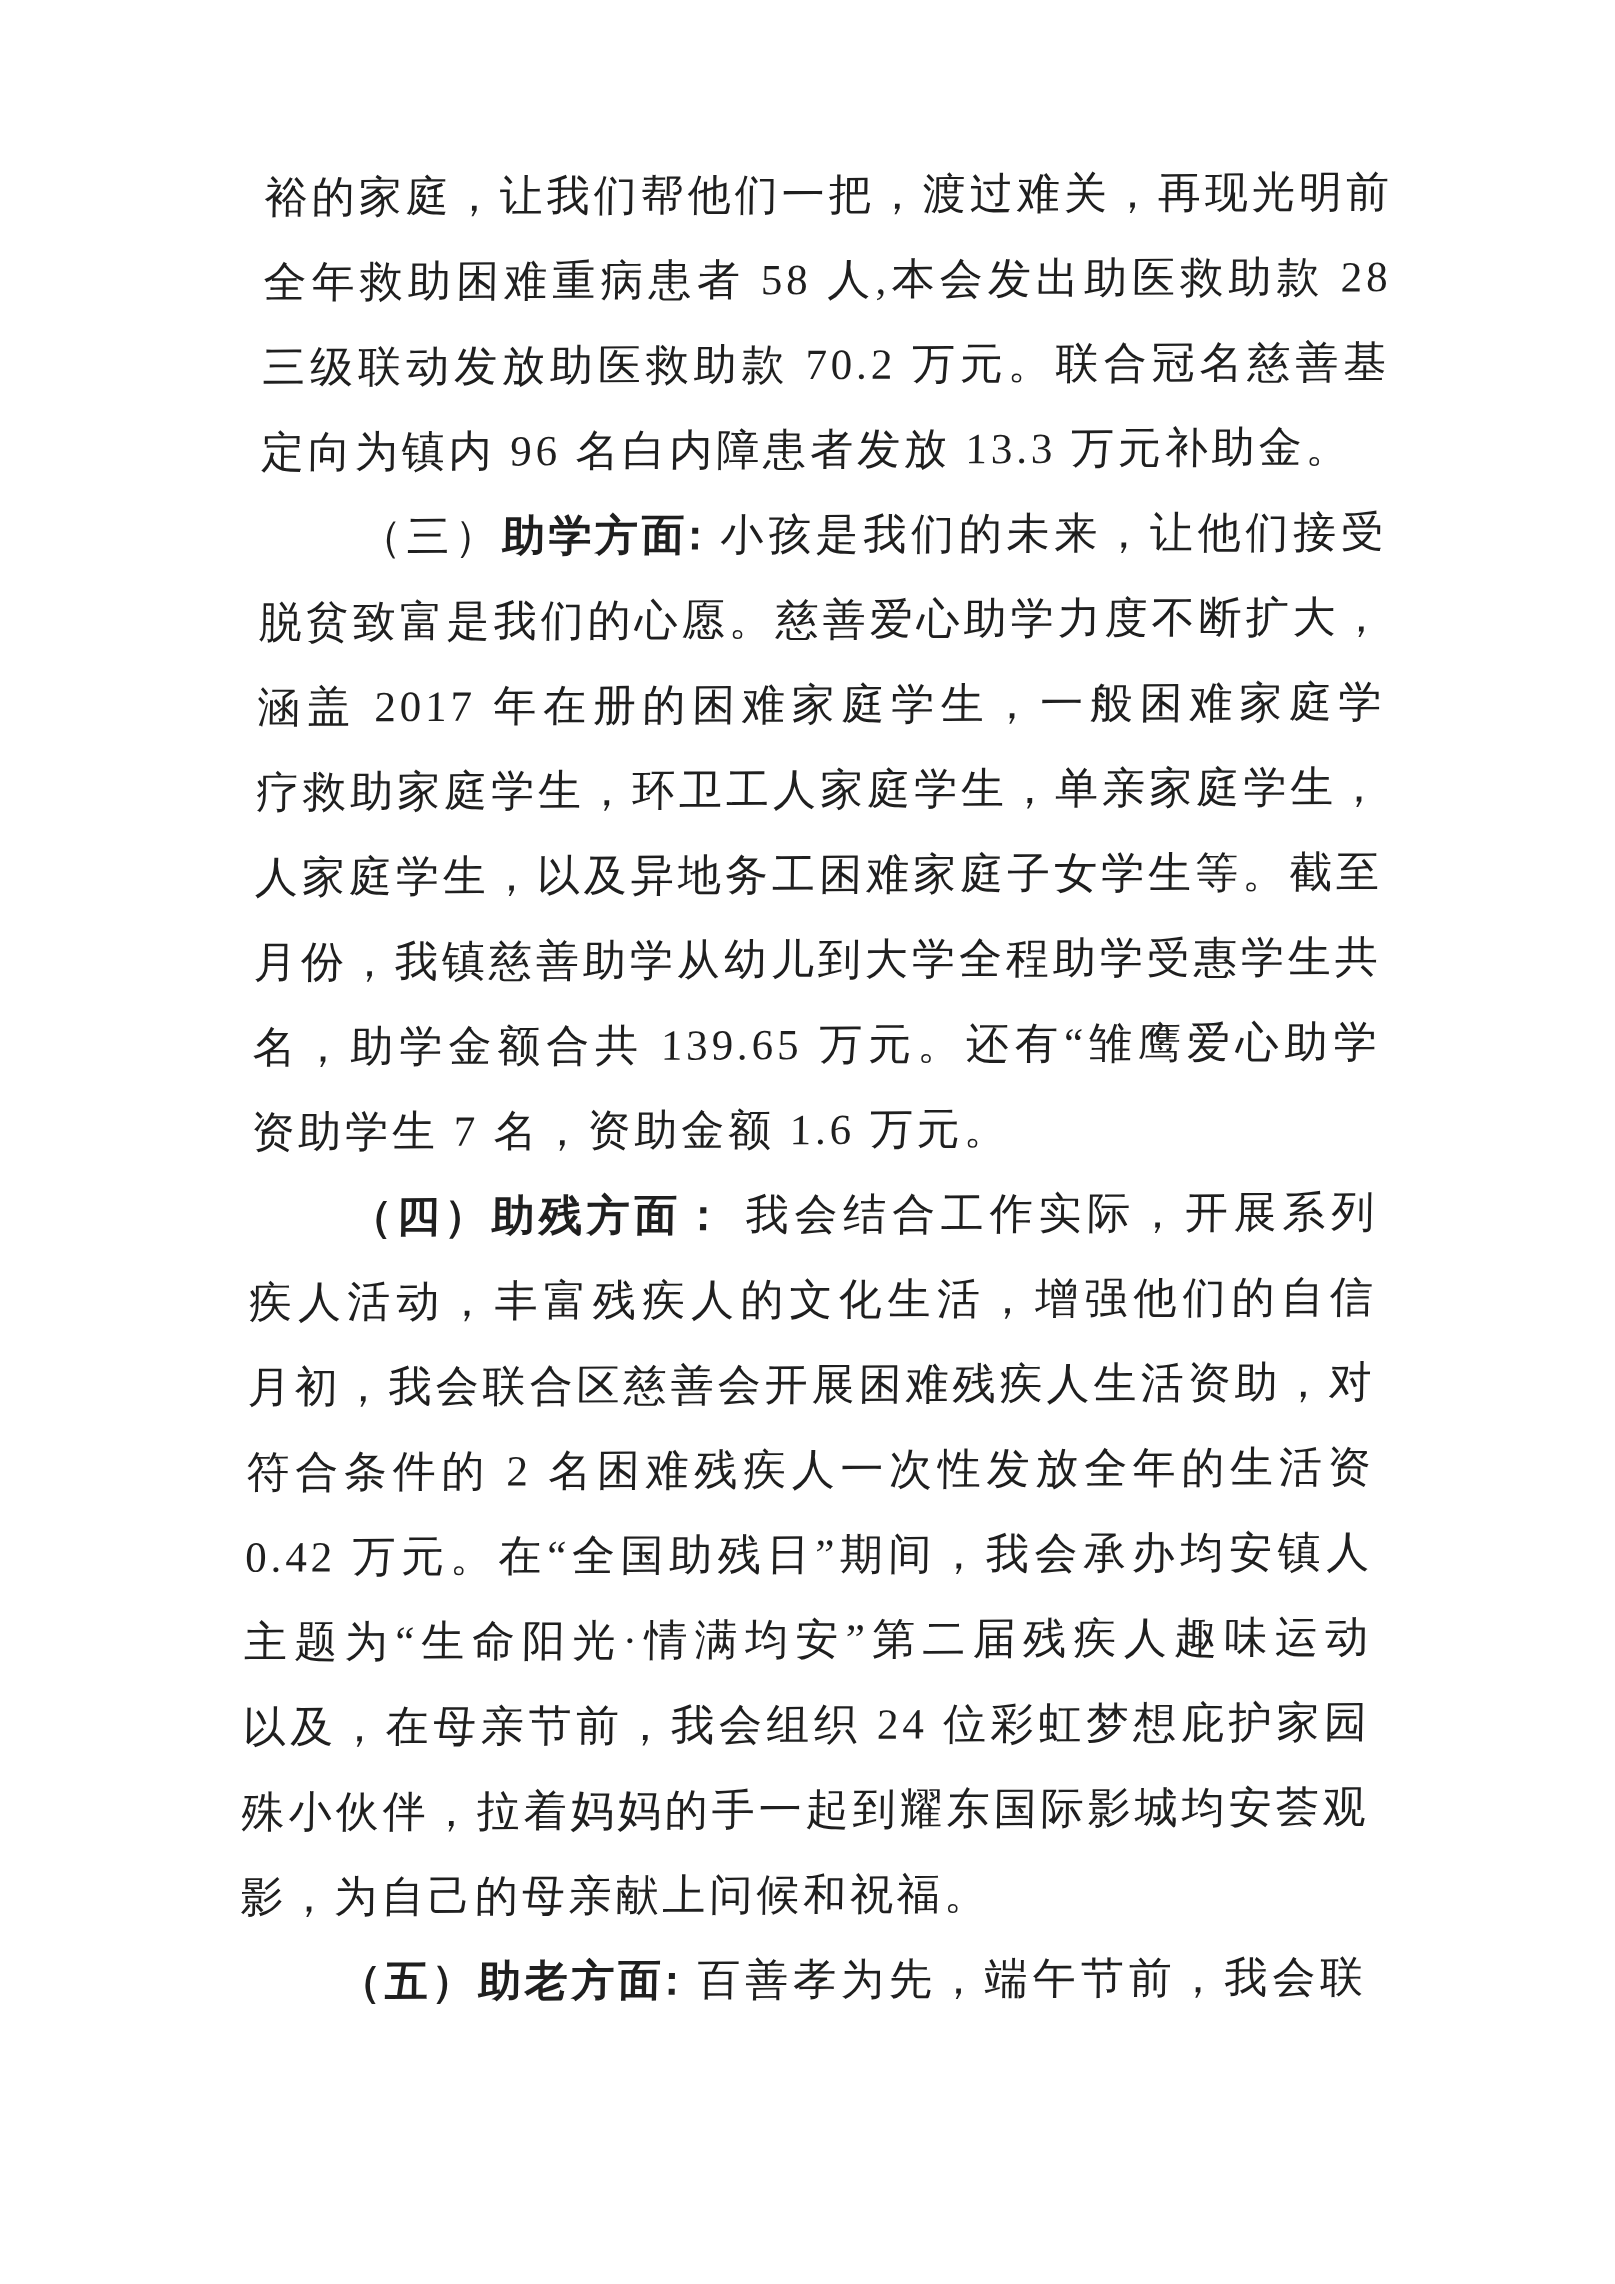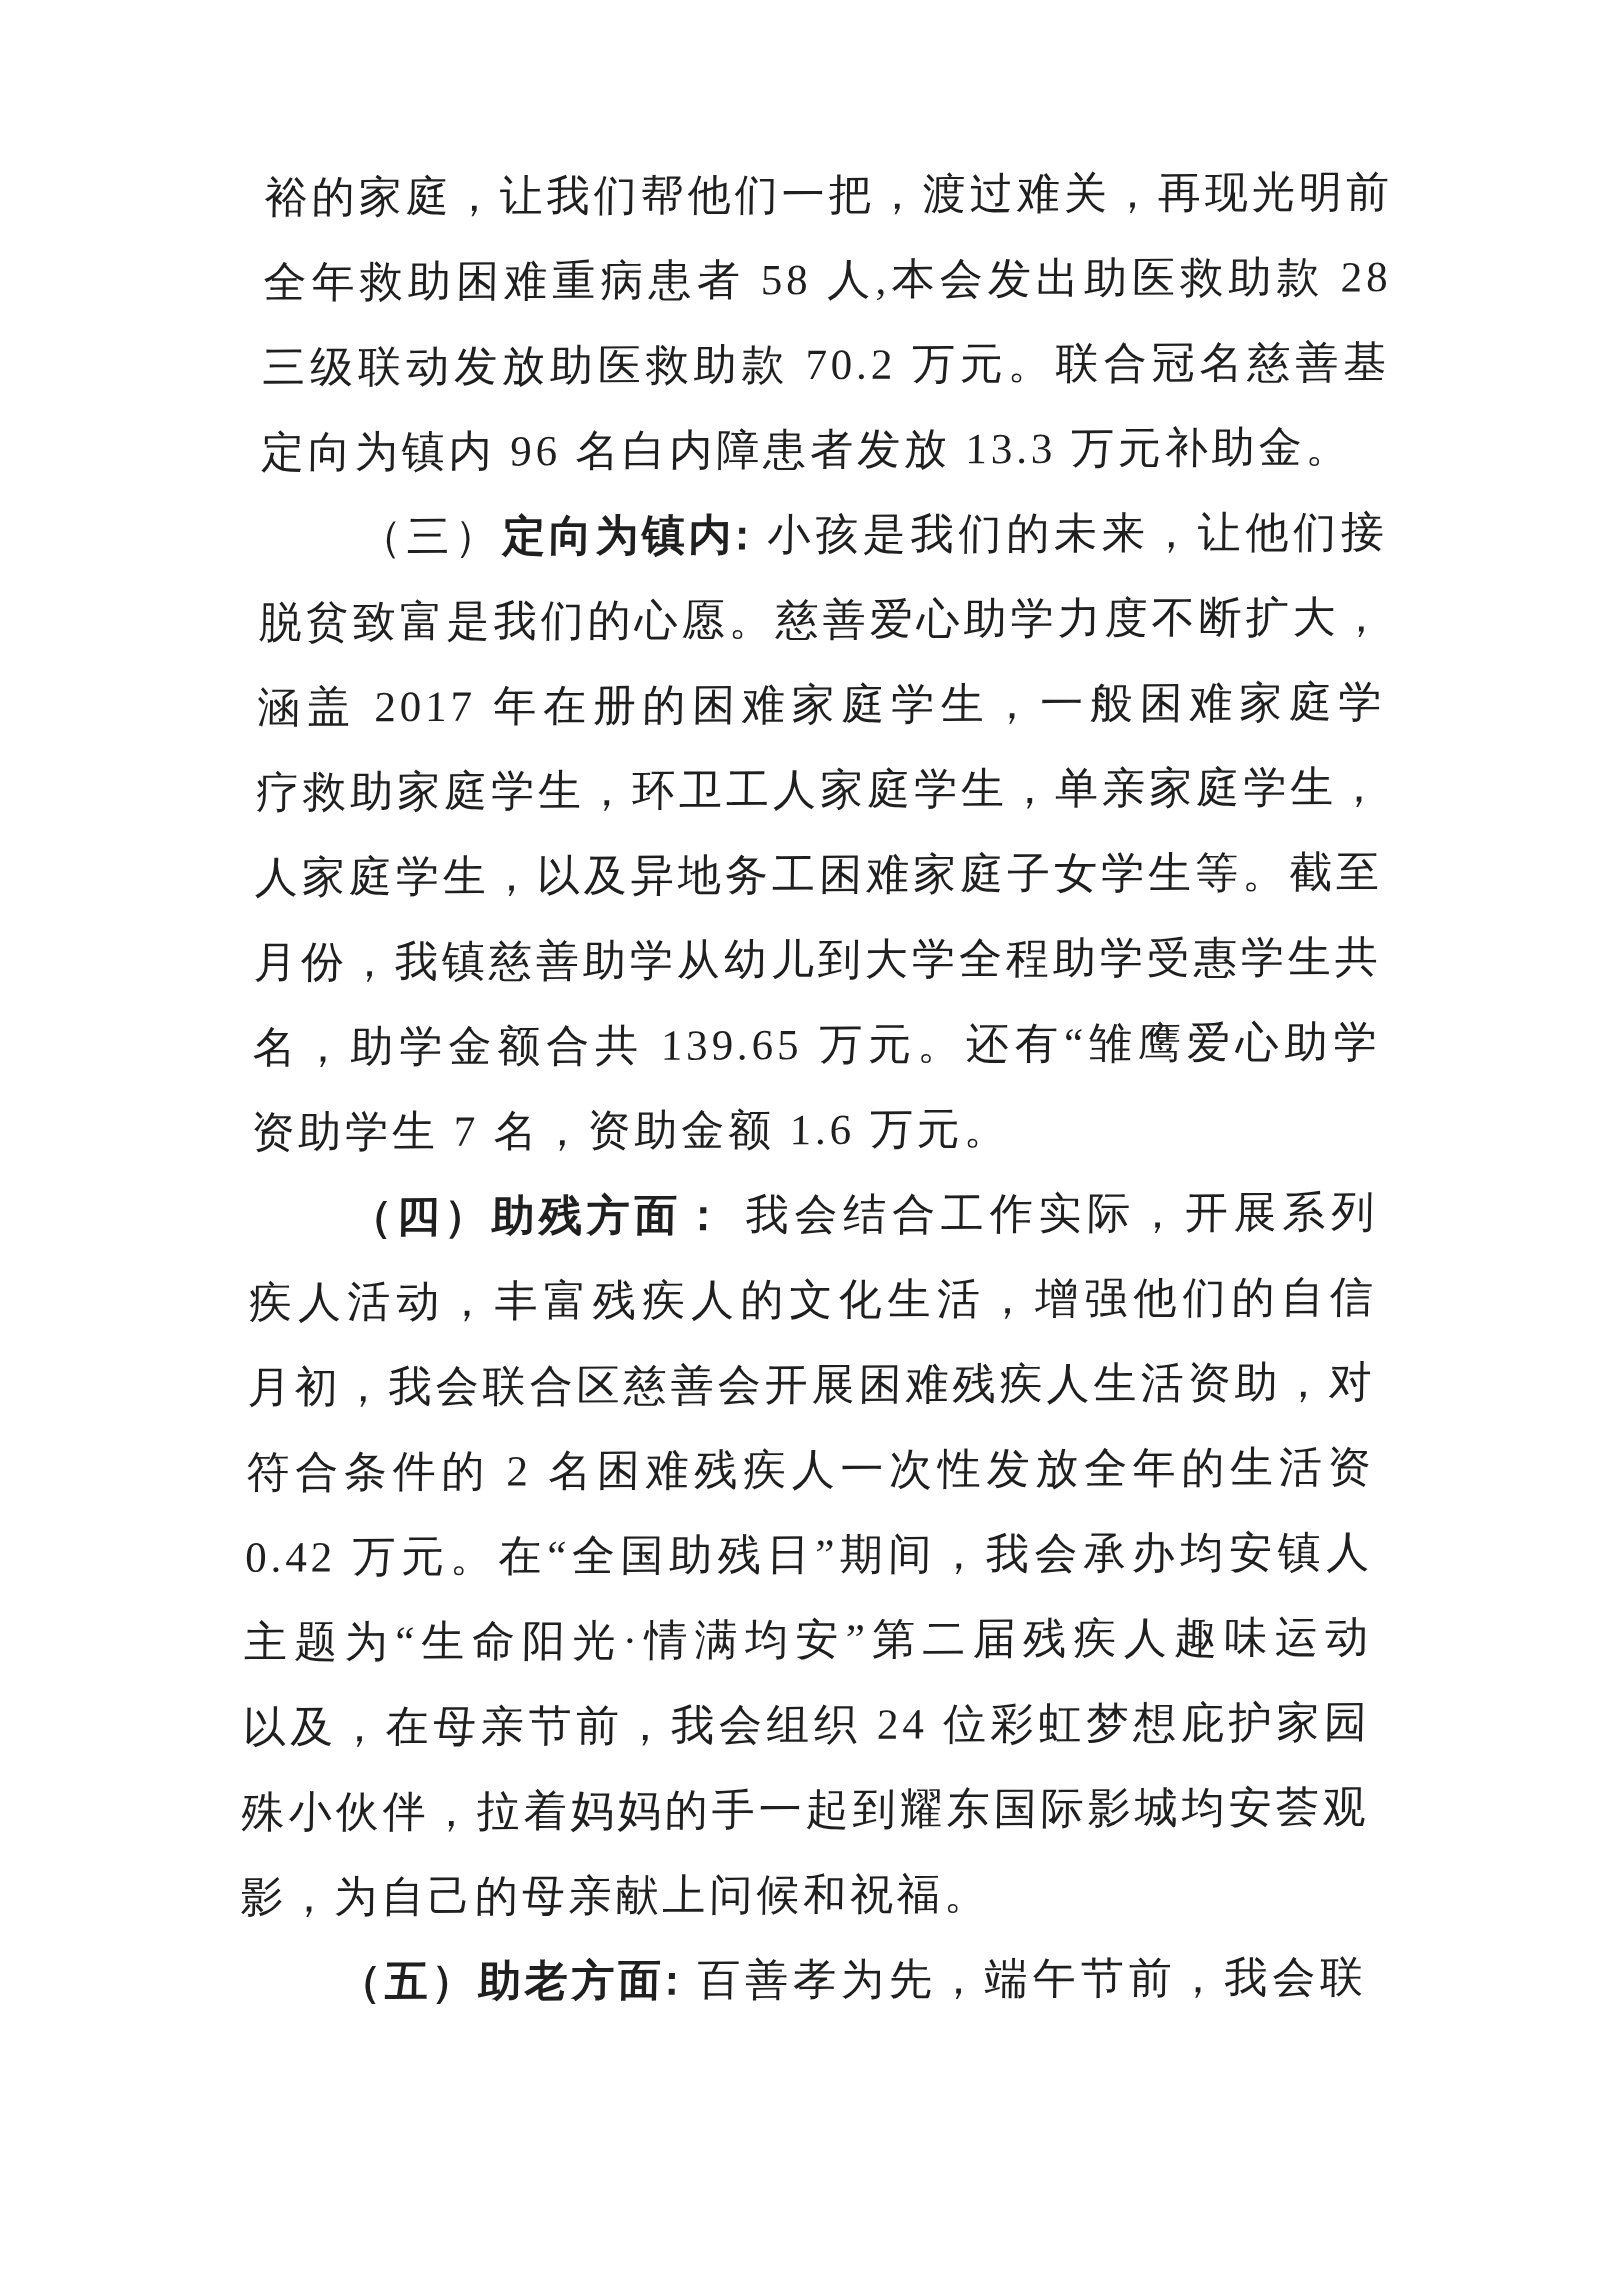--- a/index.html
+++ b/index.html
@@ -53,21 +53,21 @@
 </style>
 </head>
 <body>
 
 <div class="page" style="background: rgb(255, 255, 255);">
   <div class="text-block" style="color: rgb(31, 31, 31);">
       <div class="line just"><span>裕的家庭，让我们帮他们一把，渡过难关，再现光明前途。</span></div>
       <div class="line just"><span>全年救助困难重病患者 58 人,本会发出助医救助款 28 万元,</span></div>
       <div class="line just"><span>三级联动发放助医救助款 70.2 万元。联合冠名慈善基金,</span></div>
       <div class="line short"><span>定向为镇内 96 名白内障患者发放 13.3 万元补助金。</span></div>
-      <div class="line just indent"><span>（三）</span><span class="bold">定向为镇内:</span><span> 小孩是我们的未来，让他们接受教育，</span></div>
+      <div class="line just indent"><span>（三）</span><span class="bold">助学方面:</span><span> 小孩是我们的未来，让他们接受教育，</span></div>
       <div class="line just"><span>脱贫致富是我们的心愿。慈善爱心助学力度不断扩大，类别</span></div>
       <div class="line just"><span>涵盖 2017 年在册的困难家庭学生，一般困难家庭学生，医</span></div>
       <div class="line just"><span>疗救助家庭学生，环卫工人家庭学生，单亲家庭学生，残疾</span></div>
       <div class="line just"><span>人家庭学生，以及异地务工困难家庭子女学生等。截至 10</span></div>
       <div class="line just"><span>月份，我镇慈善助学从幼儿到大学全程助学受惠学生共 402</span></div>
       <div class="line just"><span>名，助学金额合共 139.65 万元。还有“雏鹰爱心助学基金”</span></div>
       <div class="line short"><span>资助学生 7 名，资助金额 1.6 万元。</span></div>
       <div class="line just indent"><span class="bold">（四）助残方面：</span><span> 我会结合工作实际，开展系列关爱残</span></div>
       <div class="line just"><span>疾人活动，丰富残疾人的文化生活，增强他们的自信心。4</span></div>
       <div class="line just"><span>月初，我会联合区慈善会开展困难残疾人生活资助，对本镇</span></div>

